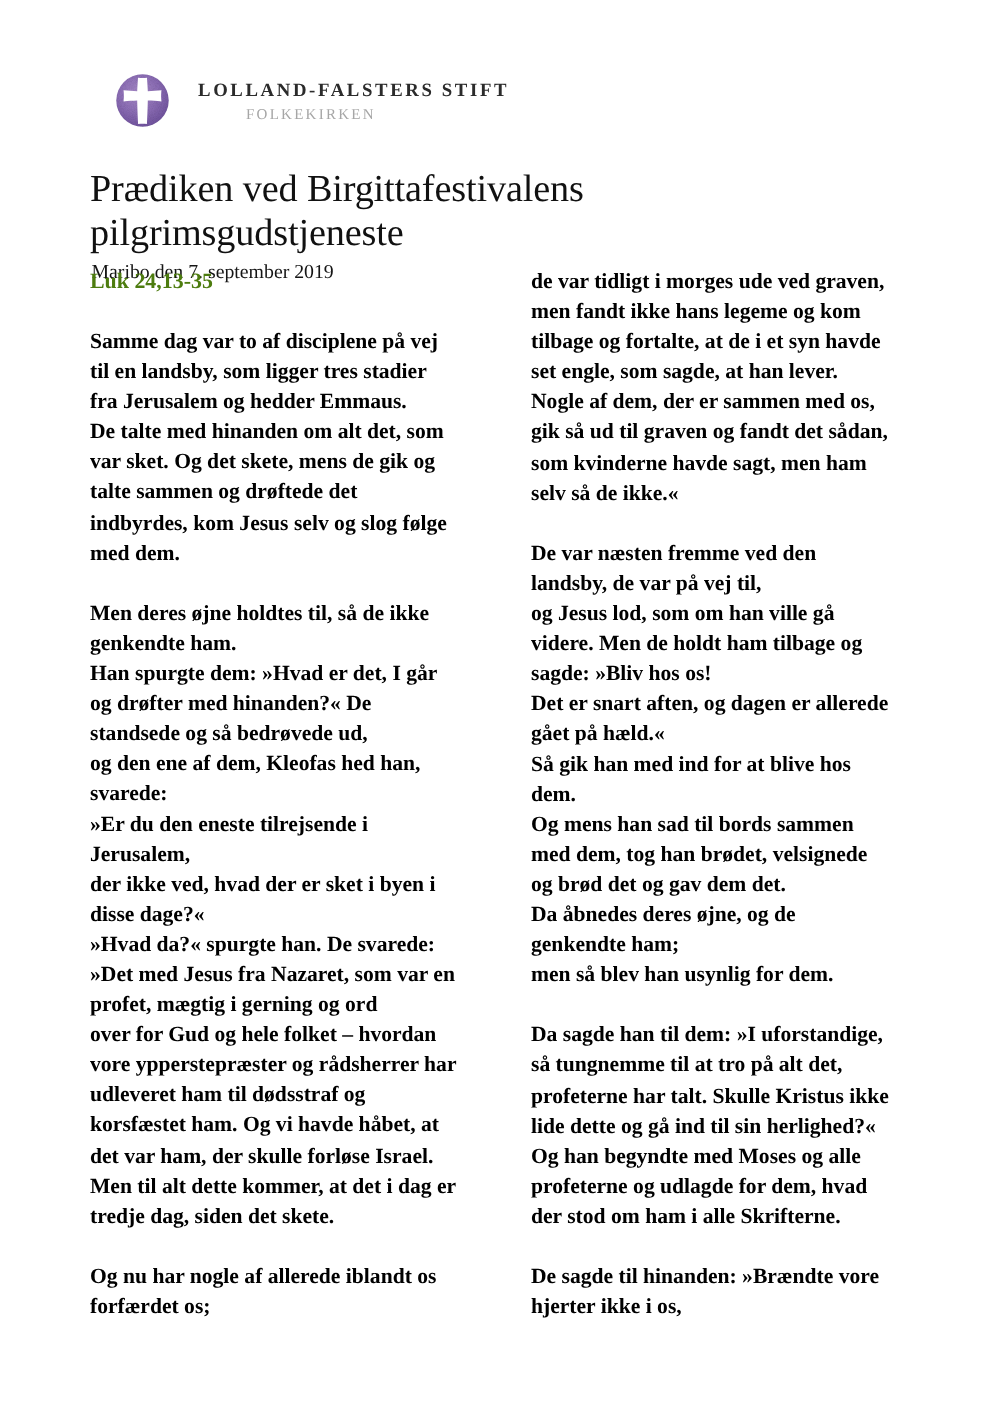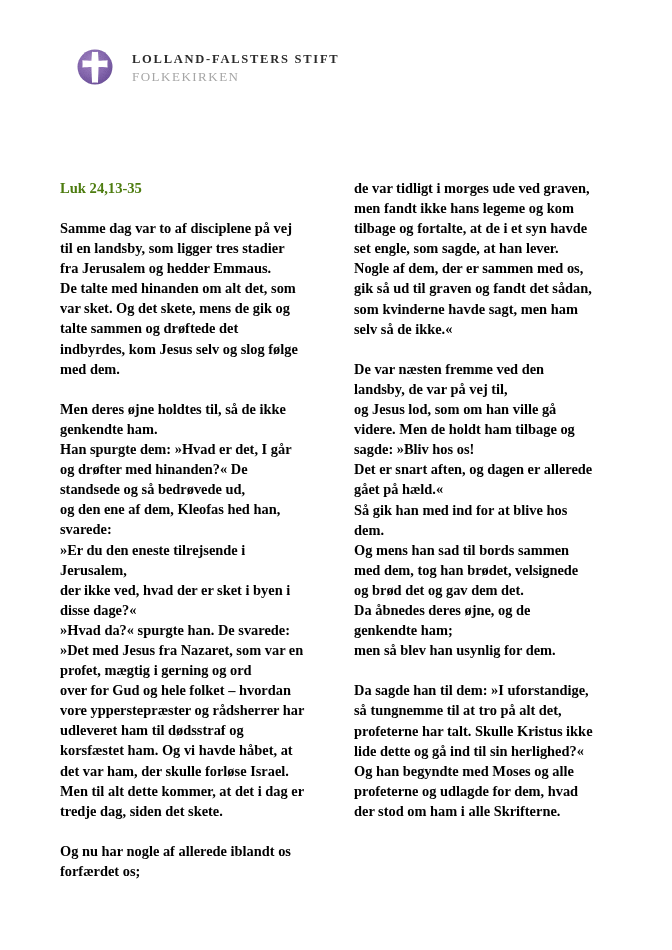--- a/index.html
+++ b/index.html
@@ -50,27 +50,28 @@
     font-family: "Liberation Serif", serif;
     font-size: 12.5px;
     font-weight: 600;
     letter-spacing: 1.75px;
     color: #2b2b2b;
     line-height: 1.15;
     white-space: nowrap;
   }
   .wordmark-sub {
     font-family: "Liberation Serif", serif;
-    font-size: 13px;
+    font-size: 10px;
     font-weight: 400;
     letter-spacing: 1.5px;
     color: #a6a6a6;
     line-height: 1.2;
     margin-top: 3px;
     white-space: nowrap;
+    margin-left: 32px;
   }
 
   
   .title-block {
     position: absolute;
     left: 60px;
     top: 112px;
     right: 48px;
   }
   .doc-title {
@@ -183,20 +184,24 @@
         </mask>
       </defs>
       <circle cx="50" cy="50" r="38" fill="url(#sealGrad)" filter="url(#grain)" mask="url(#crossMask)"></circle>
     </svg>
     <div class="wordmark">
       <div class="wordmark-main">LOLLAND-FALSTERS STIFT</div>
       <div class="wordmark-sub">FOLKEKIRKEN</div>
     </div>
   </div>
 
+  <div class="title-block">
+    <h1 class="doc-title">Prædiken ved Birgittafestivalens pilgrimsgudstjeneste</h1>
+    <div class="doc-subtitle">Maribo den 7. september 2019</div>
+  </div>
 
   <div class="columns">
 
     <div class="col">
       <div class="section-heading">Luk 24,13-35</div>
       <p class="para">Samme dag var to af disciplene på vej
 til en landsby, som ligger tres stadier
 fra Jerusalem og hedder Emmaus.
 De talte med hinanden om alt det, som
 var sket. Og det skete, mens de gik og
@@ -252,18 +257,20 @@
 Da åbnedes deres øjne, og de
 genkendte ham;
 men så blev han usynlig for dem.</p>
       <p class="para">Da sagde han til dem: »I uforstandige,
 så tungnemme til at tro på alt det,
 profeterne har talt. Skulle Kristus ikke
 lide dette og gå ind til sin herlighed?«
 Og han begyndte med Moses og alle
 profeterne og udlagde for dem, hvad
 der stod om ham i alle Skrifterne.</p>
+      <p class="para">De sagde til hinanden: »Brændte vore
+hjerter ikke i os,</p>
     </div>
 
   </div>
 
 
 </div>
 
 </body></html>

